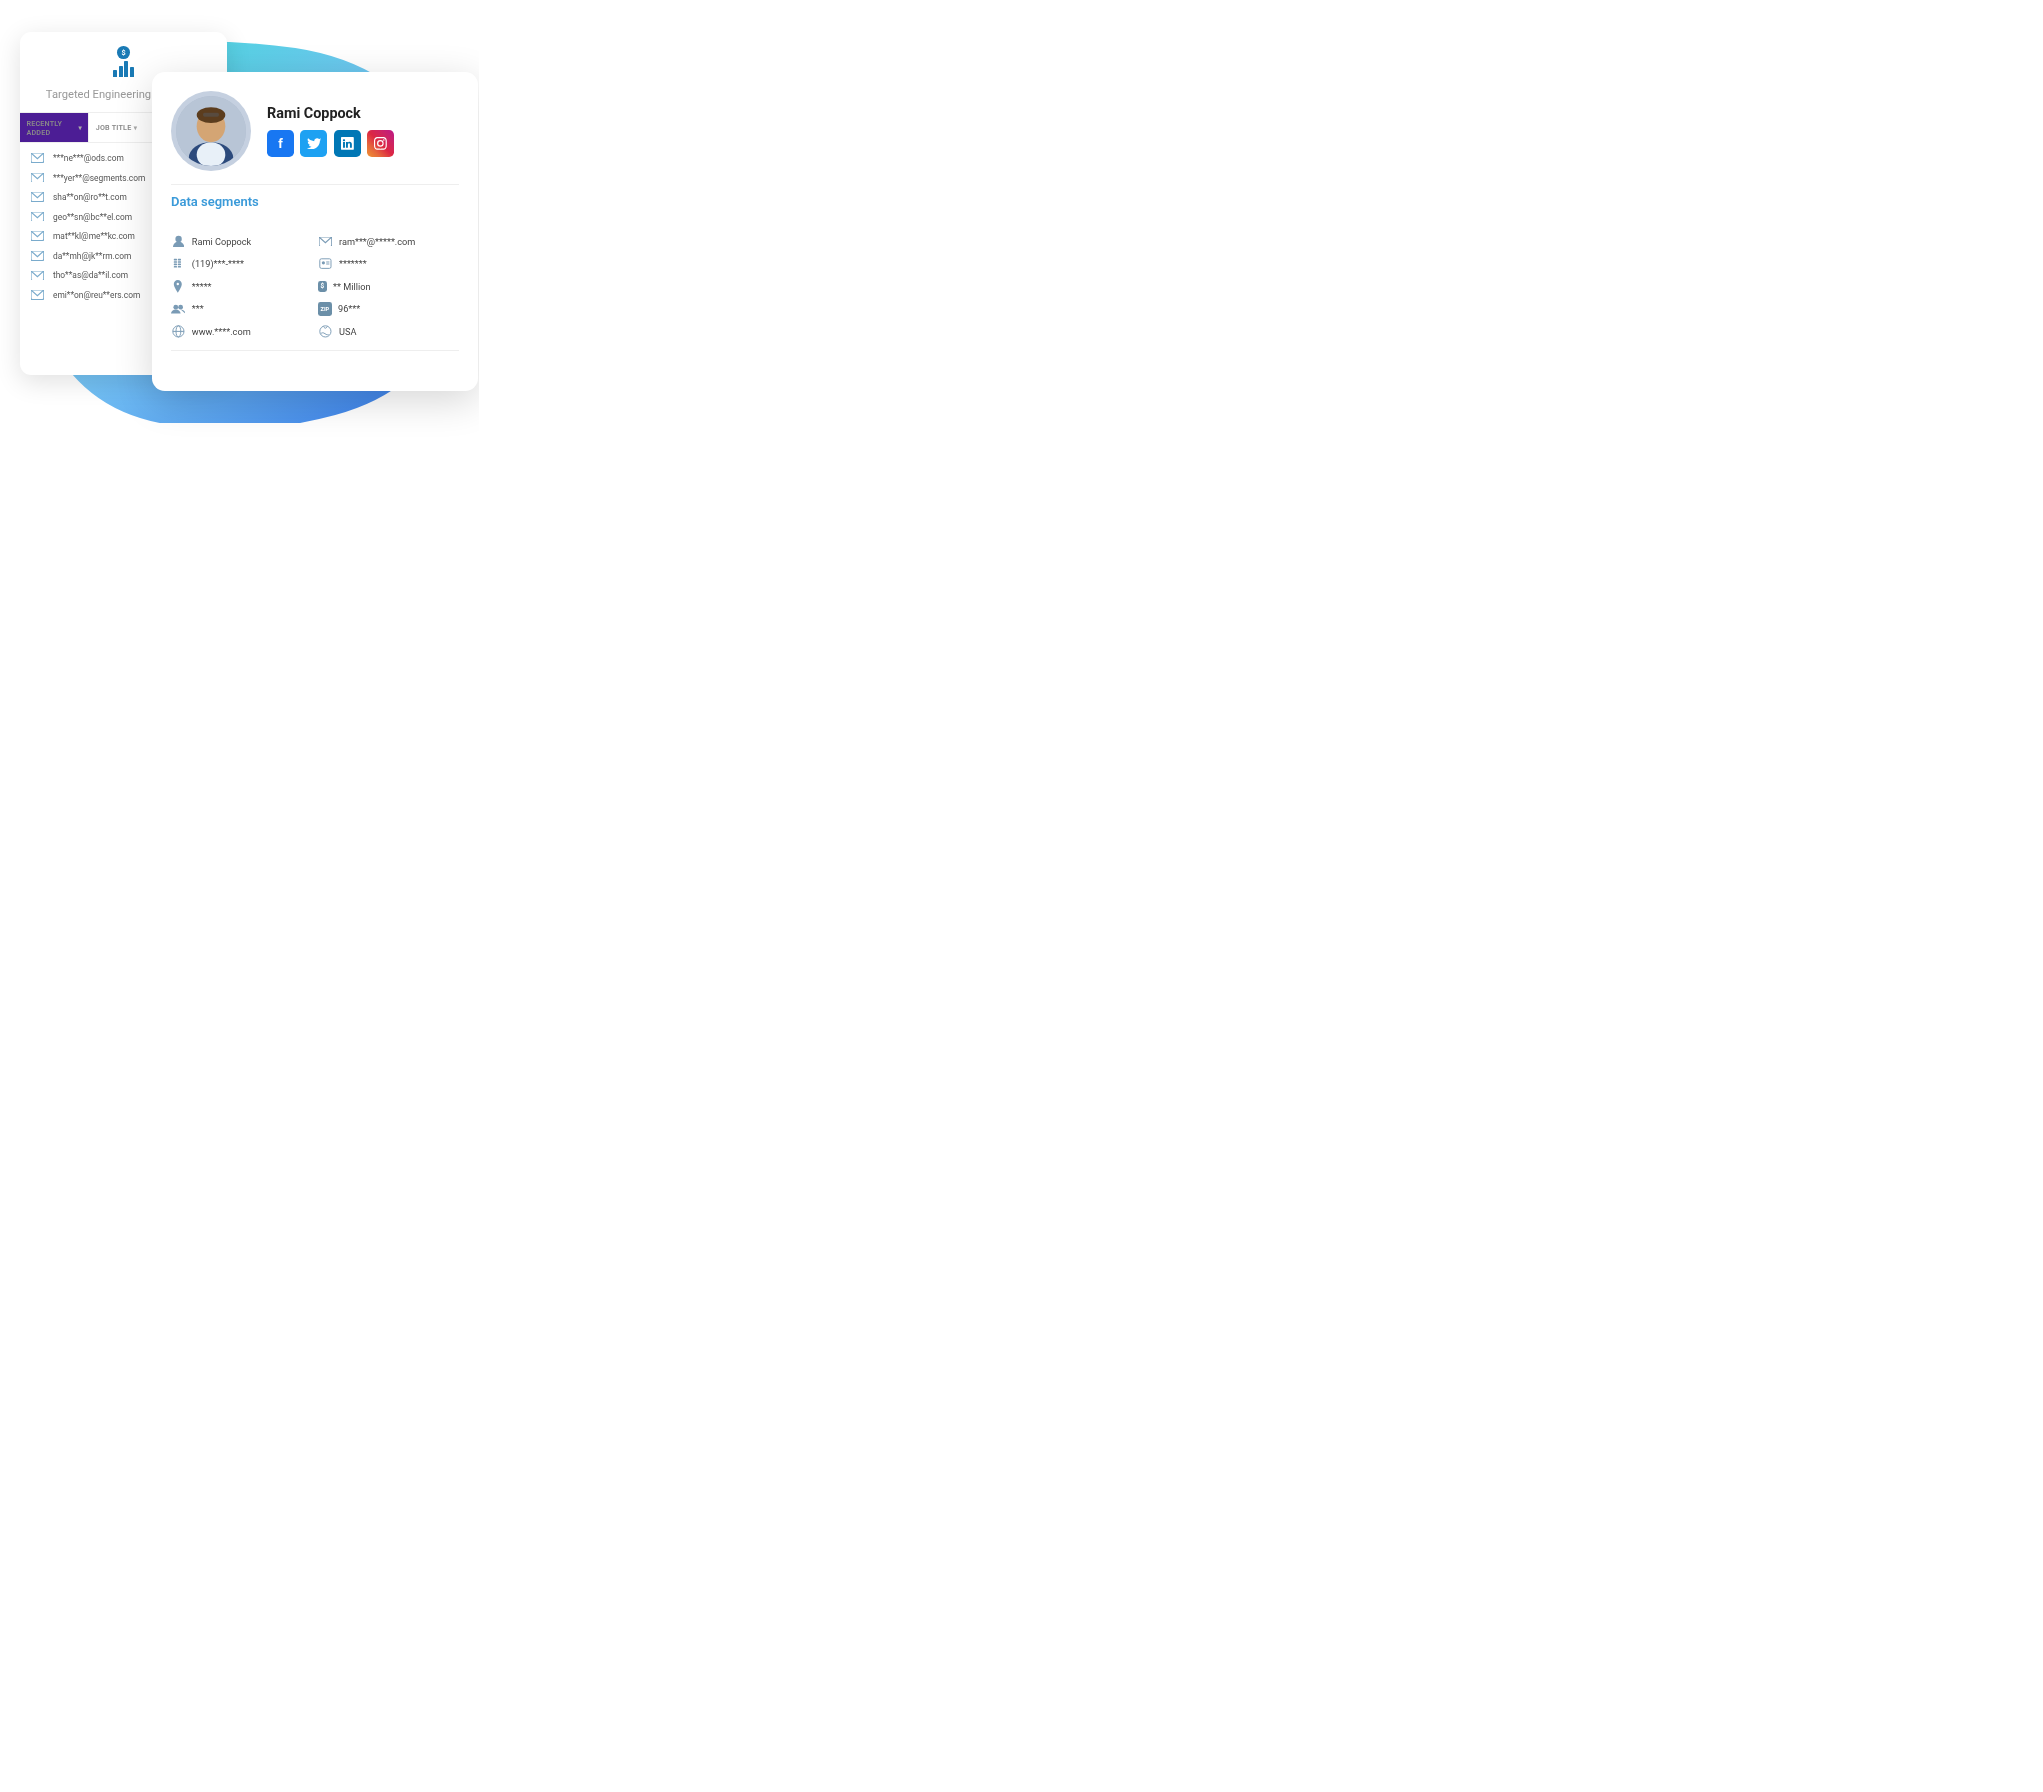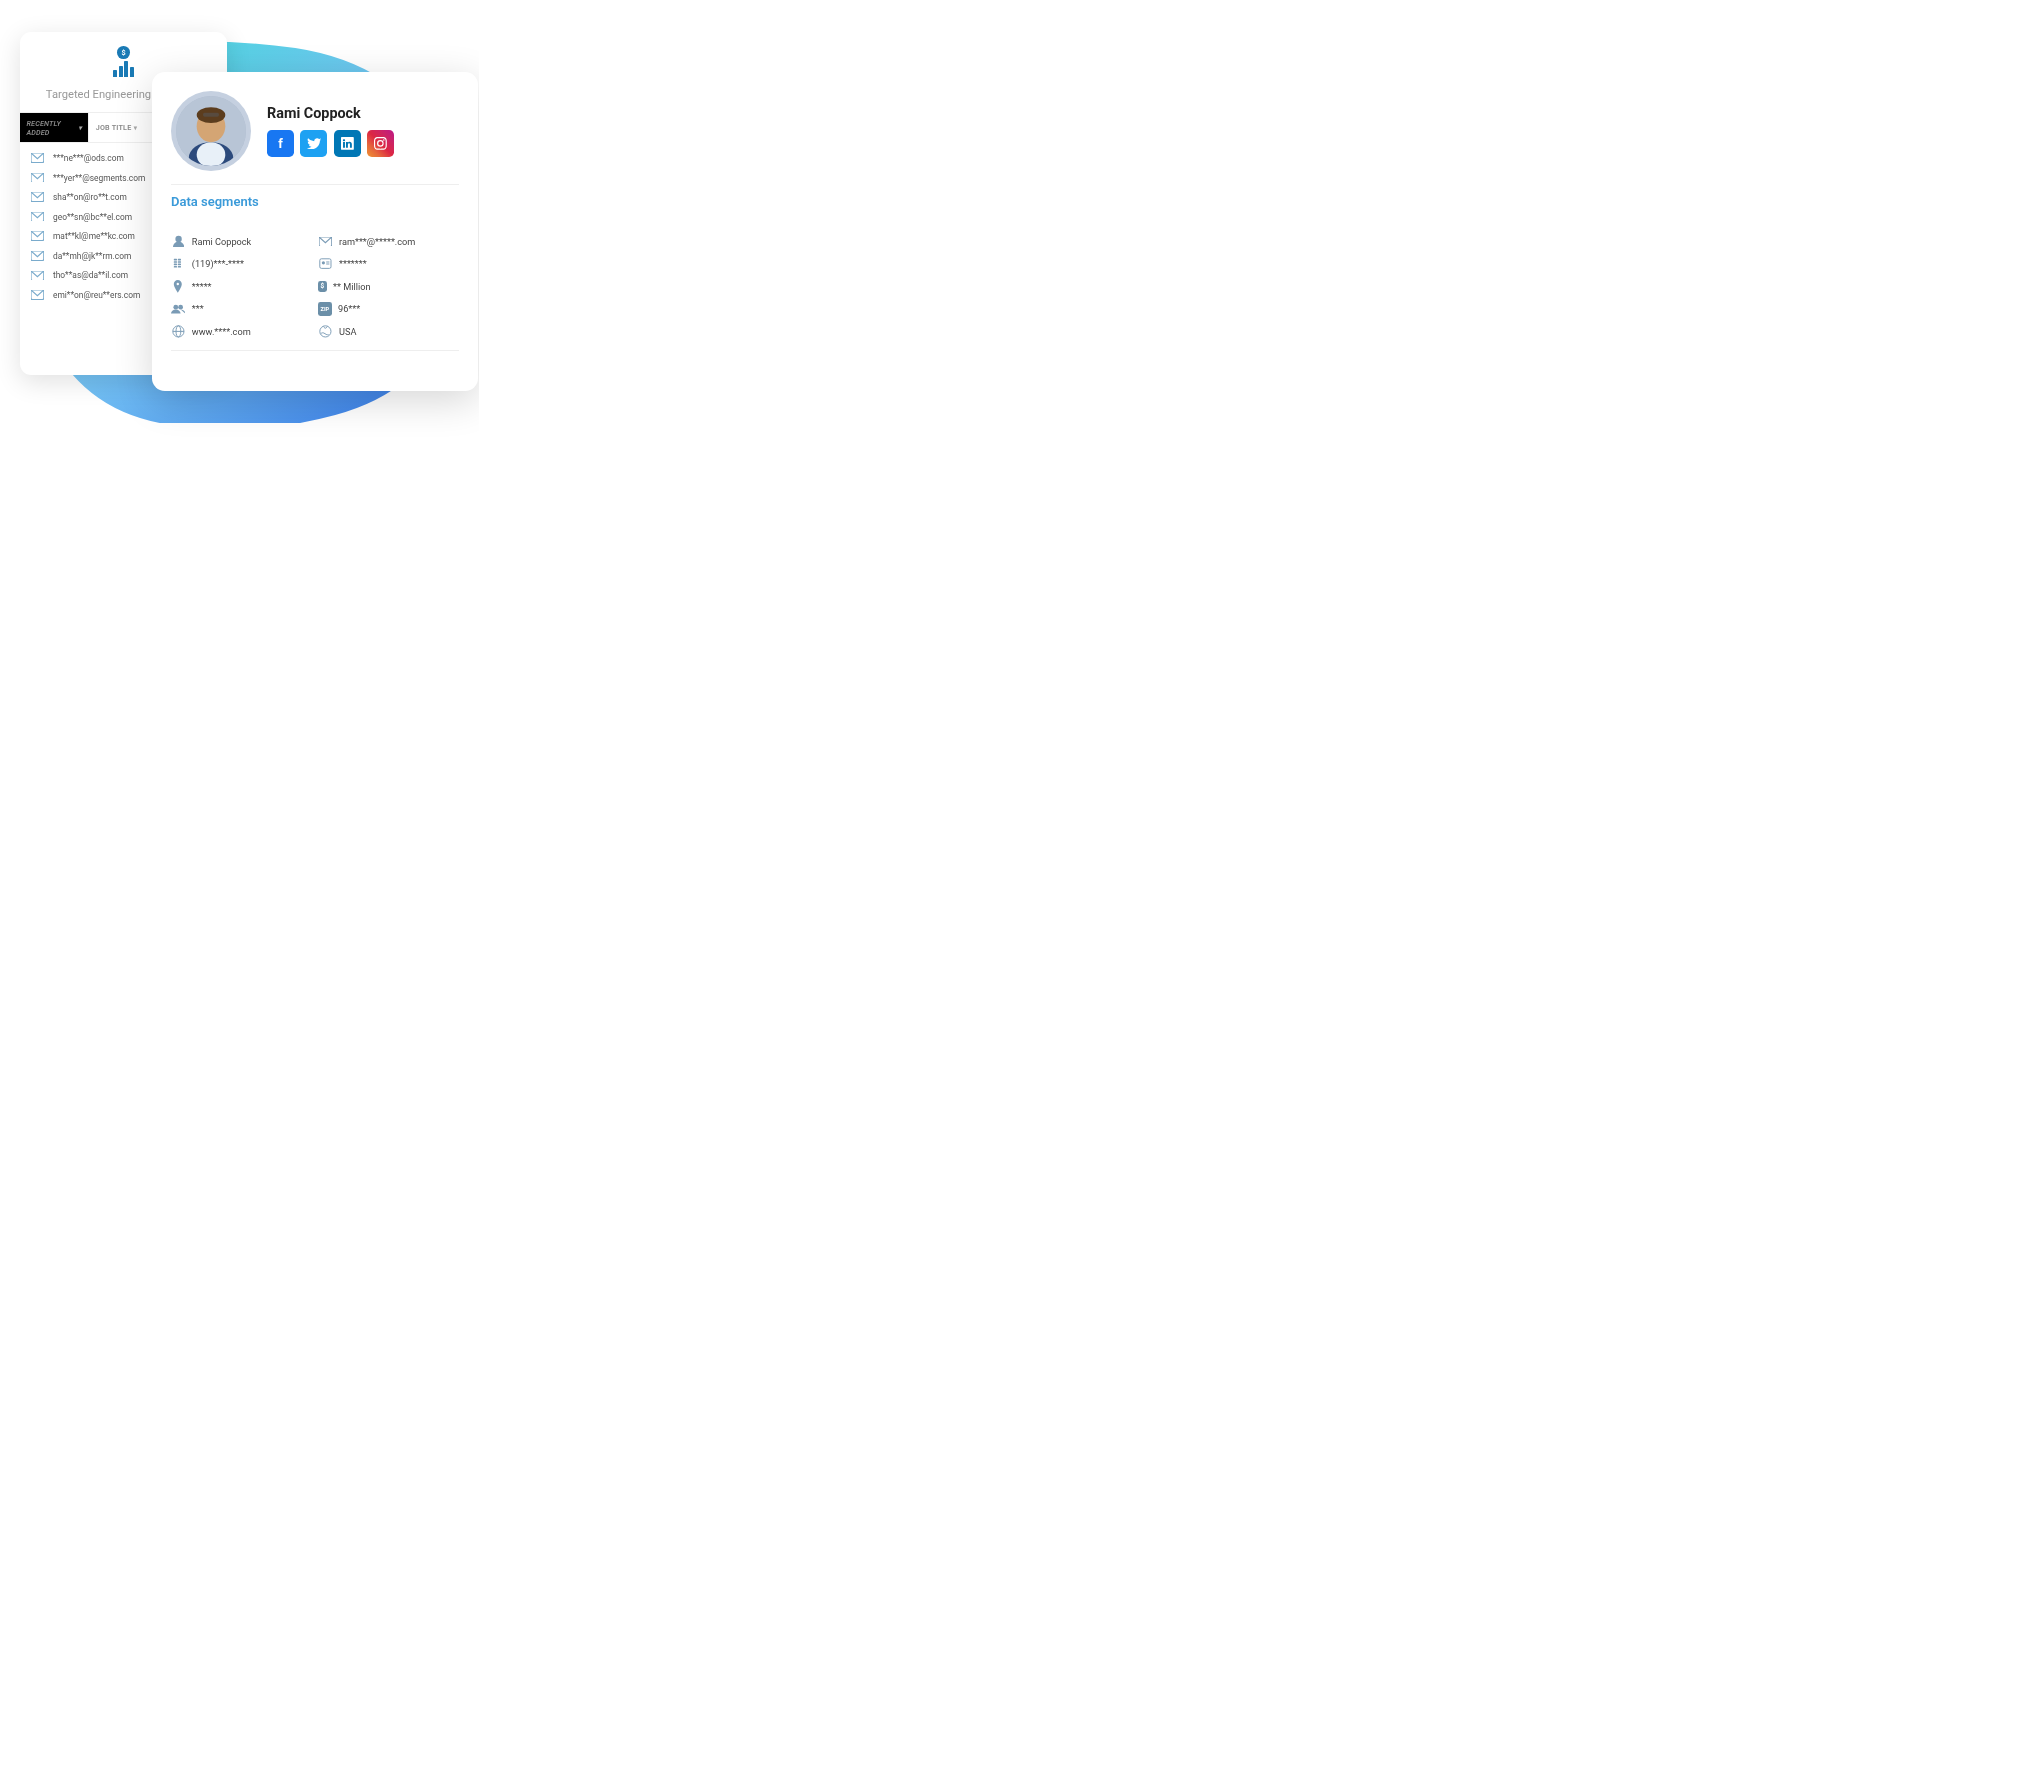--- a/index.html
+++ b/index.html
@@ -84,21 +84,21 @@
       font-weight: 600;
       color: #888;
       letter-spacing: 0.2px;
       display: flex;
       align-items: center;
       gap: 2.4px;
       border-right: 0.8px solid #eee;
       cursor: pointer;
     }
     .col-header:last-child { border-right: none; }
-    .col-header.active { background: #000000; font-style: italic; }
+    .col-header.active { background: #4c1d95; }
 
     .col-header .chevron {
       font-size: 6.4px;
       color: #aaa;
     }
 
     .email-list {
       padding: 4.8px 0;
     }
 

